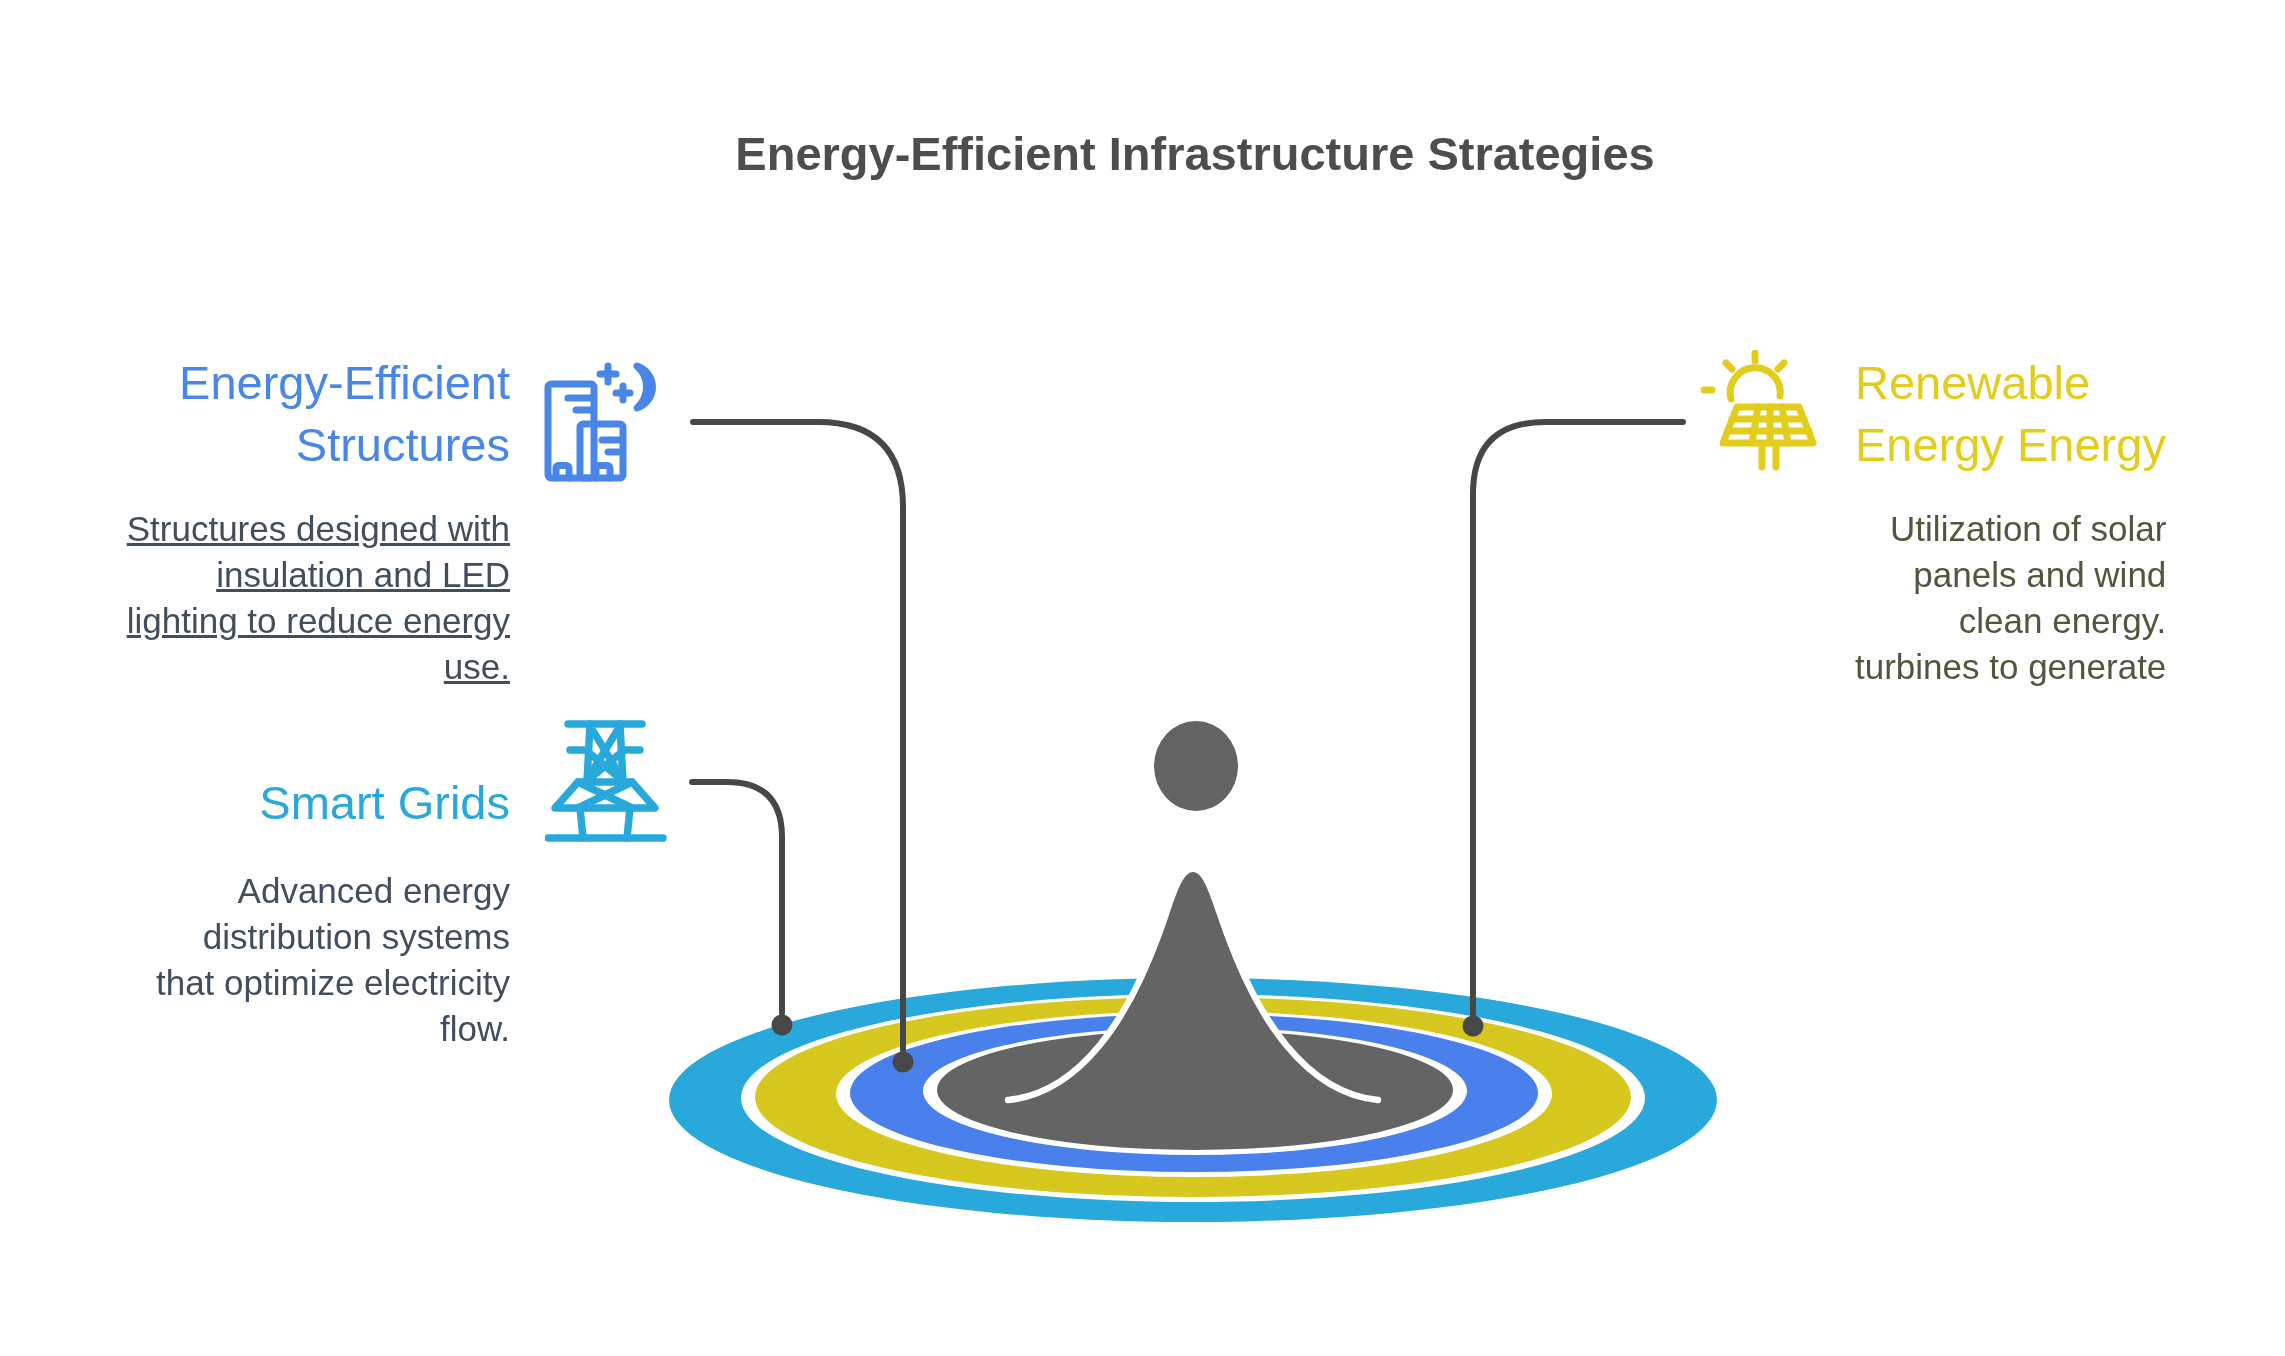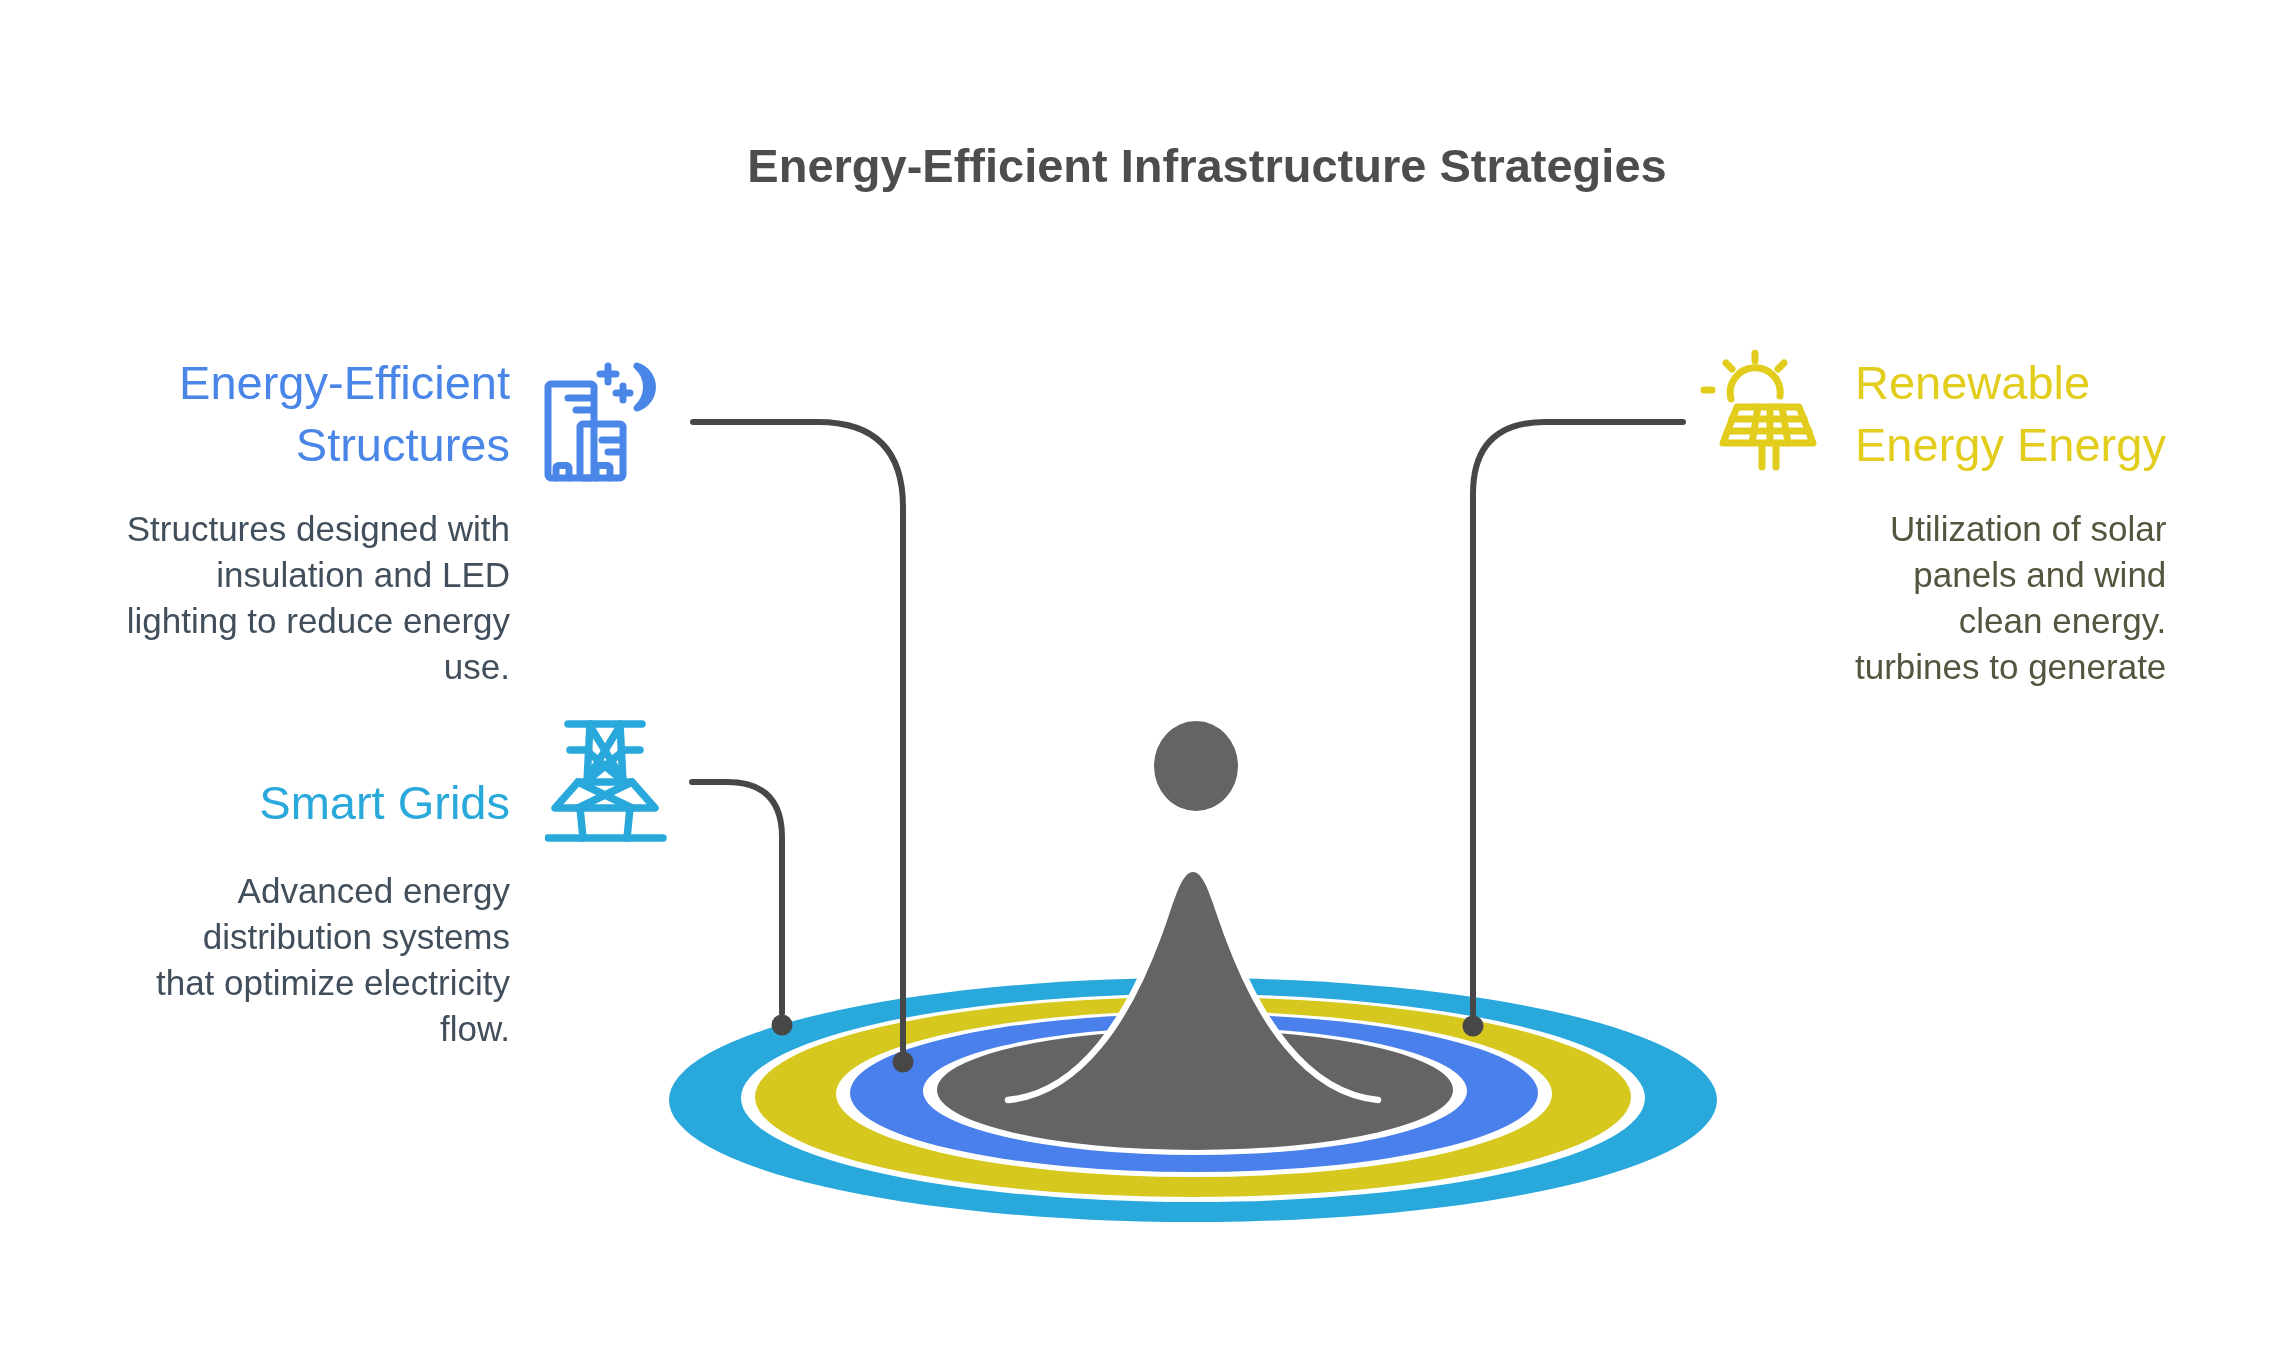--- a/index.html
+++ b/index.html
@@ -4,21 +4,21 @@
 <style>
   html,body { margin:0; padding:0; }
   body {
     width:2285px; height:1356px; position:relative;
     background:#ffffff; overflow:hidden;
     font-family:"Liberation Sans", sans-serif;
   }
   .art { position:absolute; left:0; top:0; }
   .title {
     position:absolute; top:126px; left:1195px; transform:translateX(-50%);
-    font-size:47px; font-weight:700; color:#4d4d4d; white-space:nowrap; margin:12px;
+    font-size:47px; font-weight:700; color:#4d4d4d; white-space:nowrap; margin:0;
   }
   .heading {
     position:absolute; font-size:47px; font-weight:400; line-height:62px;
     margin:0; white-space:nowrap;
   }
   .heading.right { text-align:right; }
   .desc {
     position:absolute; font-size:35px; line-height:46px; color:#414e5b;
     margin:0; white-space:nowrap;
   }
@@ -61,21 +61,21 @@
       <circle cx="1473" cy="1026" r="10.5" fill="#474747" stroke="none"></circle>
     </g>
   </svg>
 
   <h1 class="title">Energy-Efficient Infrastructure Strategies</h1>
 
   <div class="heading right" style="right:1775px; top:352px; color:#4a86e8;">
     <div>Energy-Efficient</div>
     <div>Structures</div>
   </div>
-  <div class="desc right" style="right:1775px; top:506px;">
+  <div class="desc right" style="right:1775px; top:506px;text-decoration:underline;">
     <div>Structures designed with</div>
     <div>insulation and LED</div>
     <div>lighting to reduce energy</div>
     <div>use.</div>
   </div>
   <div class="icon" style="left:540px; top:360px;">
     <svg viewBox="0 0 140 140" fill="none" stroke="#4a86e8" stroke-width="7" stroke-linecap="round" stroke-linejoin="round">
       <rect x="8" y="24" width="46" height="94" rx="3"></rect>
       <line x1="28" y1="38" x2="51" y2="38"></line>
       <line x1="36" y1="50" x2="51" y2="50"></line>

